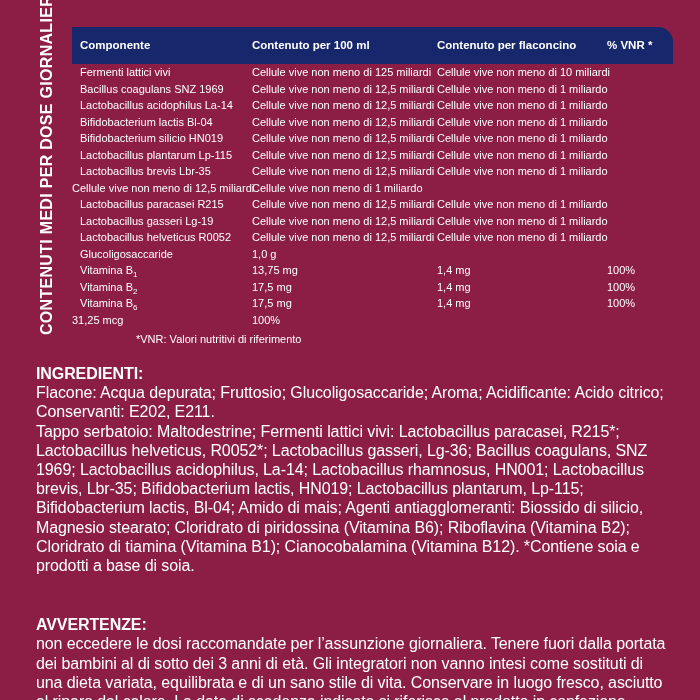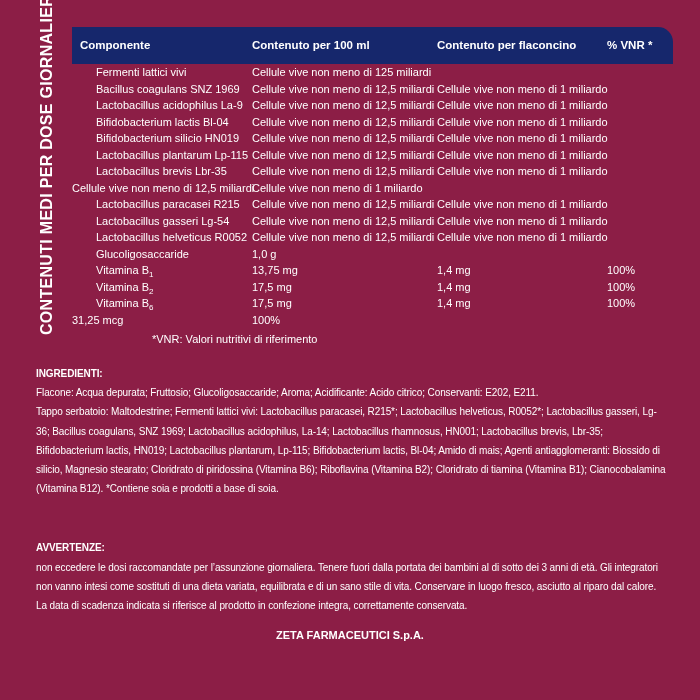--- a/index.html
+++ b/index.html
@@ -40,32 +40,32 @@
   }
   .thead .c1{padding-left:8px;}
   .trow{
     display:grid;
     grid-template-columns:180px 185px 170px 1fr;
     align-items:center;
     height:16.5px;
     font-size:11px;
     white-space:nowrap;
   }
-  .trow .c1{padding-left:8px;margin-left:16px;}
+  .trow .c1{padding-left:8px;}
   .c4{padding-right:17px;}
   sub{font-size:8px;line-height:0;}
   .footnote{
-    margin:5px 0 0 80px;
+    margin:5px 0 0 64px;
     font-size:11px;
   }
 
   
   .bodytext{
     margin:19px 34px 0 36px;
-    font-size:10px;
+    font-size:16px;
     line-height:19.2px;
     letter-spacing:-0.1px;
   }
   .sect-head{font-weight:bold;}
   .warn{margin-top:40px;}
 
   
   .footer{
     margin-top:13px;
     text-align:center;
@@ -88,30 +88,31 @@
         <div class="c2">
           <div>Contenuto per 100 ml</div>
         </div>
         <div class="c3">Contenuto per flaconcino</div>
         <div class="c4">% VNR *</div>
       </div>
 
       <div class="trow">
         <div class="c1">Fermenti lattici vivi</div>
         <div class="c2">Cellule vive non meno di 125 miliardi</div>
+        <div class="c3">Cellule vive non meno di 10 miliardi</div>
         <div class="c4"></div>
       </div>
       <div class="trow">
         <div class="c1">Bacillus coagulans SNZ 1969</div>
         <div class="c2">Cellule vive non meno di 12,5 miliardi</div>
         <div class="c3">Cellule vive non meno di 1 miliardo</div>
         <div class="c4"></div>
       </div>
       <div class="trow">
-        <div class="c1">Lactobacillus acidophilus La-9</div>
+        <div class="c1">Lactobacillus acidophilus La-14</div>
         <div class="c2">Cellule vive non meno di 12,5 miliardi</div>
         <div class="c3">Cellule vive non meno di 1 miliardo</div>
         <div class="c4"></div>
       </div>
       <div class="trow">
         <div class="c1">Bifidobacterium lactis Bl-04</div>
         <div class="c2">Cellule vive non meno di 12,5 miliardi</div>
         <div class="c3">Cellule vive non meno di 1 miliardo</div>
         <div class="c4"></div>
       </div>
@@ -138,21 +139,21 @@
         <div class="c3">Cellule vive non meno di 1 miliardo</div>
         <div class="c4"></div>
       </div>
       <div class="trow">
         <div class="c1">Lactobacillus paracasei R215</div>
         <div class="c2">Cellule vive non meno di 12,5 miliardi</div>
         <div class="c3">Cellule vive non meno di 1 miliardo</div>
         <div class="c4"></div>
       </div>
       <div class="trow">
-        <div class="c1">Lactobacillus gasseri Lg-54</div>
+        <div class="c1">Lactobacillus gasseri Lg-19</div>
         <div class="c2">Cellule vive non meno di 12,5 miliardi</div>
         <div class="c3">Cellule vive non meno di 1 miliardo</div>
         <div class="c4"></div>
       </div>
       <div class="trow">
         <div class="c1">Lactobacillus helveticus R0052</div>
         <div class="c2">Cellule vive non meno di 12,5 miliardi</div>
         <div class="c3">Cellule vive non meno di 1 miliardo</div>
         <div class="c4"></div>
       </div>

